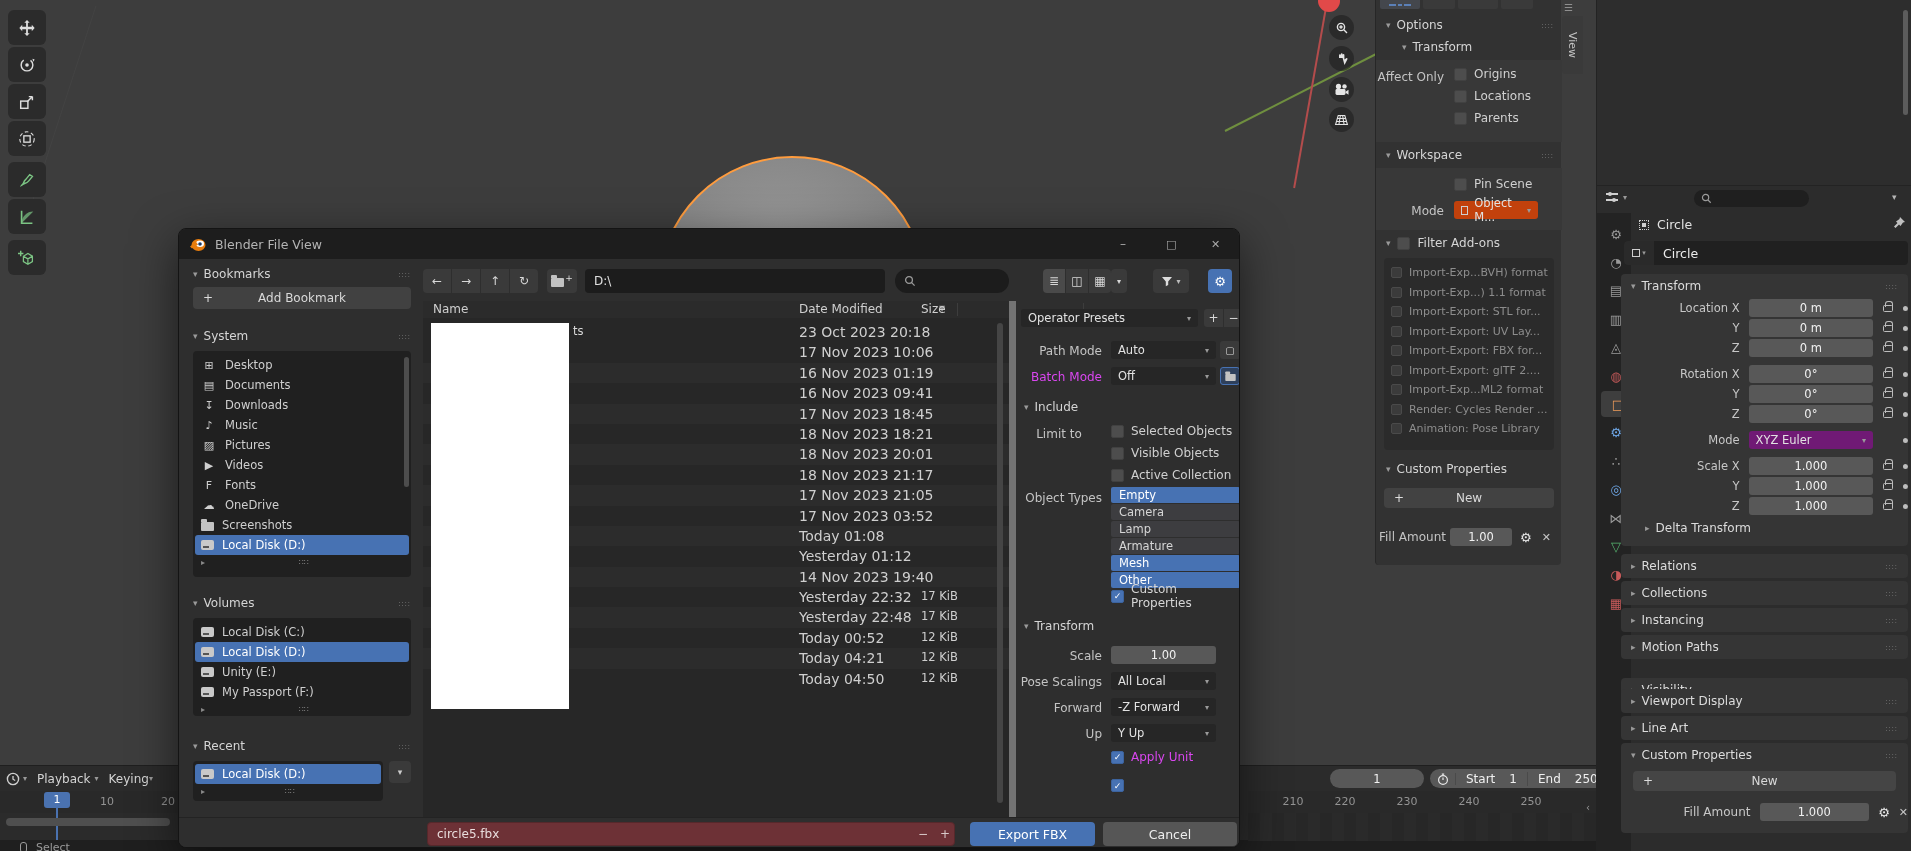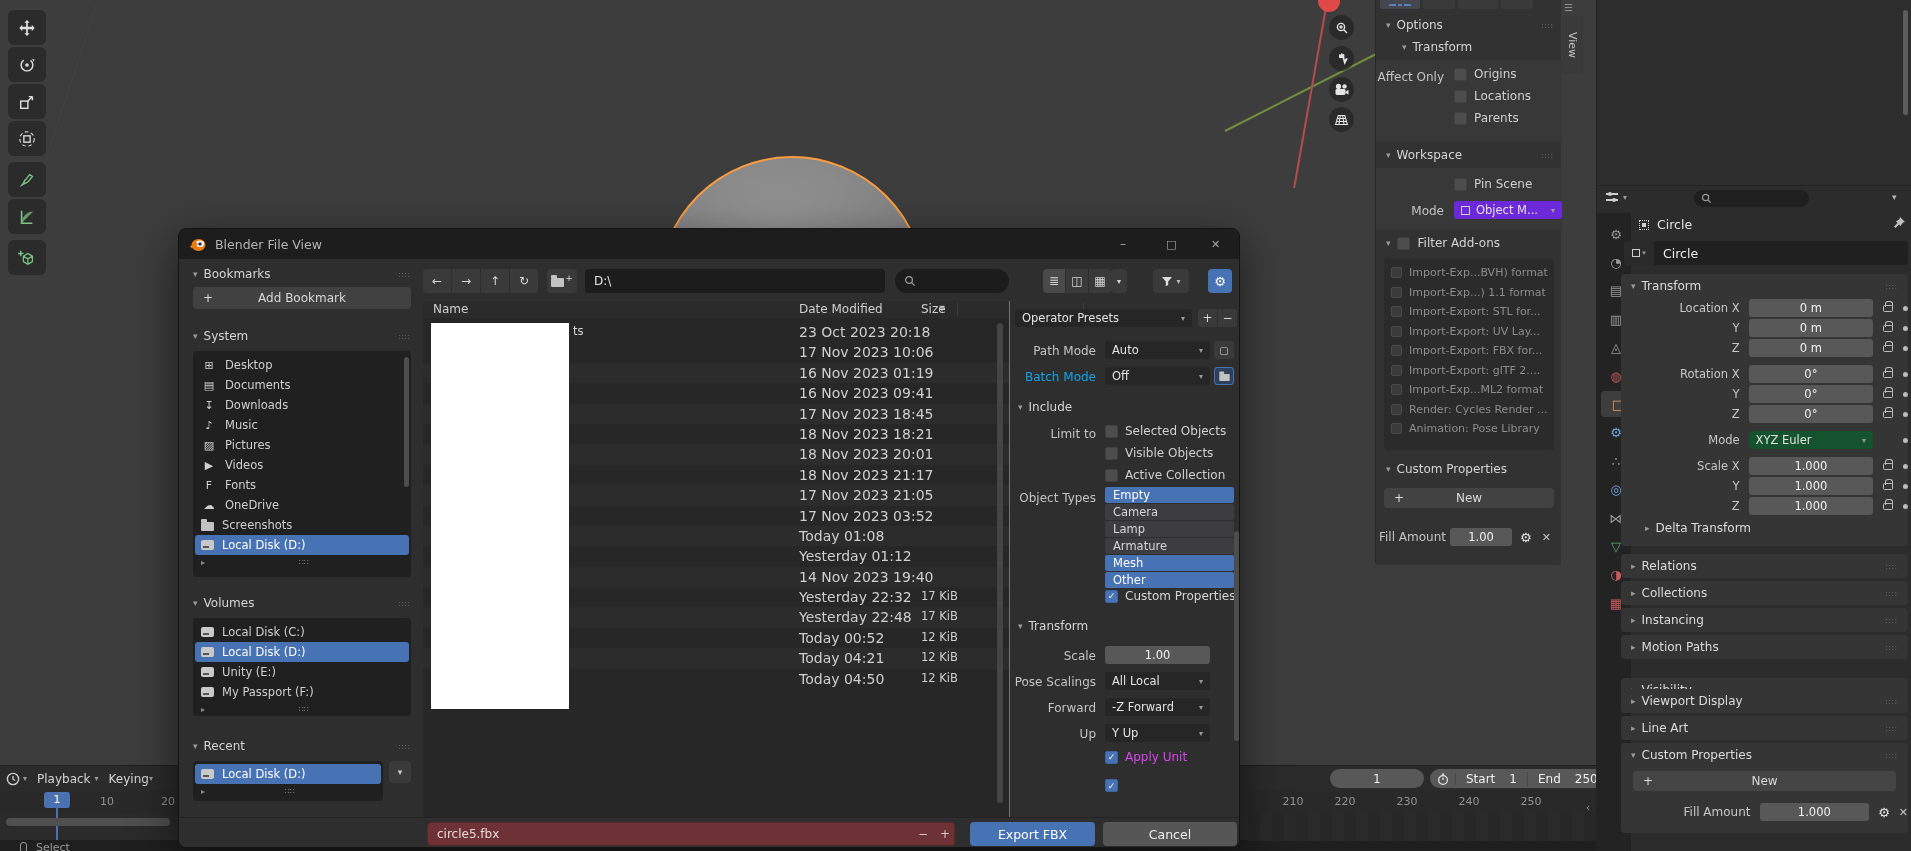--- a/index.html
+++ b/index.html
@@ -199,21 +199,21 @@
       <span class="grip"></span>
     </div>
   <div class="abs" style="left:0;top:168px;width:186px;height:62px;background:#383838">
     <div class="abs" style="left:78px;top:5px">
         <div class="chkrow">
           <span class="chk"></span>
           <span style="color: rgb(208, 208, 208);">Pin Scene</span>
         </div>
       </div>
     <div class="abs" style="left:0;top:36px;width:68px;text-align:right;color:#c4c4c4">Mode</div>
-    <div class="abs dd" style="left:78px;top:33px;width:108px;background:#6d28d9">
+    <div class="abs dd" style="left:78px;top:33px;width:84px;background:#c2410c">
       <span style="width:9px;height:9px;border:1.3px solid #cfcfcf;margin-right:6px"></span>
       <span>Object M...</span>
     </div>
   </div>
 
   <div class="abs sechdr hdr" style="left:10px;top:236px">
     <span class="chk" style="margin-right:8px"></span>
     <span>Filter Add-ons</span>
   </div>
   <div class="abs" style="left:8px;top:258px;width:170px;height:192px;background:#2b2b2b;border-radius:4px;padding-top:5px">
@@ -377,21 +377,21 @@
           <span class="xl">Z</span>
           <span class="num">0°</span>
           <span class="lockwrap">
             <span class="lockicon"></span>
           </span>
           <span class="kdot"></span>
         </div>
       </div>
     <div class="xrow" style="margin-top:6px">
       <span class="xl">Mode</span>
-      <span class="dd" style="width:125px;background:#14532d">
+      <span class="dd" style="width:125px;background:#701a75">
           <span>XYZ Euler</span>
         </span>
       <span class="lockwrap"></span>
         <span class="kdot"></span>
     </div>
     <div style="margin-top:6px">
         <div class="xrow">
           <span class="xl">Scale X</span>
           <span class="num">1.000</span>
           <span class="lockwrap">
@@ -771,45 +771,45 @@
         </div>
         <div class="frow" style="height: 20.4px;">
           <span class="fdate">Today 04:50</span>
           <span class="fsize">12 KiB</span>
         </div>
       </div>
     <div class="abs" style="left:8px;top:5px;width:138px;height:386px;background:#ffffff"></div>
     <div class="abs" style="left:574px;top:5px;width:6px;height:480px;background:#454545;border-radius:3px"></div>
   </div>
 
-  <div class="abs" id="optpane" style="left:830px;top:72px;width:232px;height:516px;border-left:1px solid #737373;overflow:hidden">
+  <div class="abs" id="optpane" style="left:830px;top:72px;width:232px;height:516px;border-left:7px solid #737373;overflow:hidden">
     <div class="abs dd" style="left:5px;top:8px;width:177px">
         <span>Operator Presets</span>
       </div>
     <span class="abs tbtn" style="left:188px;top:8px;width:19px;height:18px;border-radius:3px 0 0 3px">+</span>
     <span class="abs tbtn" style="left:208px;top:8px;width:19px;height:18px;border-radius:0 3px 3px 0">−</span>
 
     <span class="abs" style="left:0;top:43px;width:86px;text-align:right;color:#c4c4c4">Path Mode</span>
     <div class="abs dd" style="left:95px;top:40px;width:105px">
         <span>Auto</span>
       </div>
     <span class="abs tbtn" style="left:204px;top:40px;width:20px;height:18px;border-radius:3px;font-size:10px">▢</span>
 
-    <span class="abs" style="left:0;top:69px;width:86px;text-align:right;color:#0ea5e9">Batch Mode</span>
+    <span class="abs" style="left:0;top:69px;width:86px;text-align:right;color:#d946ef">Batch Mode</span>
     <div class="abs dd" style="left:95px;top:66px;width:105px">
         <span>Off</span>
       </div>
     <span class="abs row" style="left:204px;top:66px;width:20px;height:18px;border:1px solid var(--blue);background:#2e405c;border-radius:3px;justify-content:center">
         <span class="ic-folder" style="transform:scale(.8)"></span>
       </span>
 
     <div class="abs sechdr hdr" style="left:8px;top:99px">
         <span>Include</span>
       </div>
-    <span class="abs" style="left:0;top:126px;width:86px;text-align:right;color:#c4c4c4">Limit to</span>
+    <span class="abs" style="left:0;top:126px;width:86px;text-align:center;color:#c4c4c4">Limit to</span>
     <div class="abs" style="left:95px;top:119px">
         <div class="chkrow">
           <span class="chk"></span>
           <span style="color: rgb(208, 208, 208);">Selected Objects</span>
         </div>
         <div class="chkrow">
           <span class="chk"></span>
           <span style="color: rgb(208, 208, 208);">Visible Objects</span>
         </div>
         <div class="chkrow">

